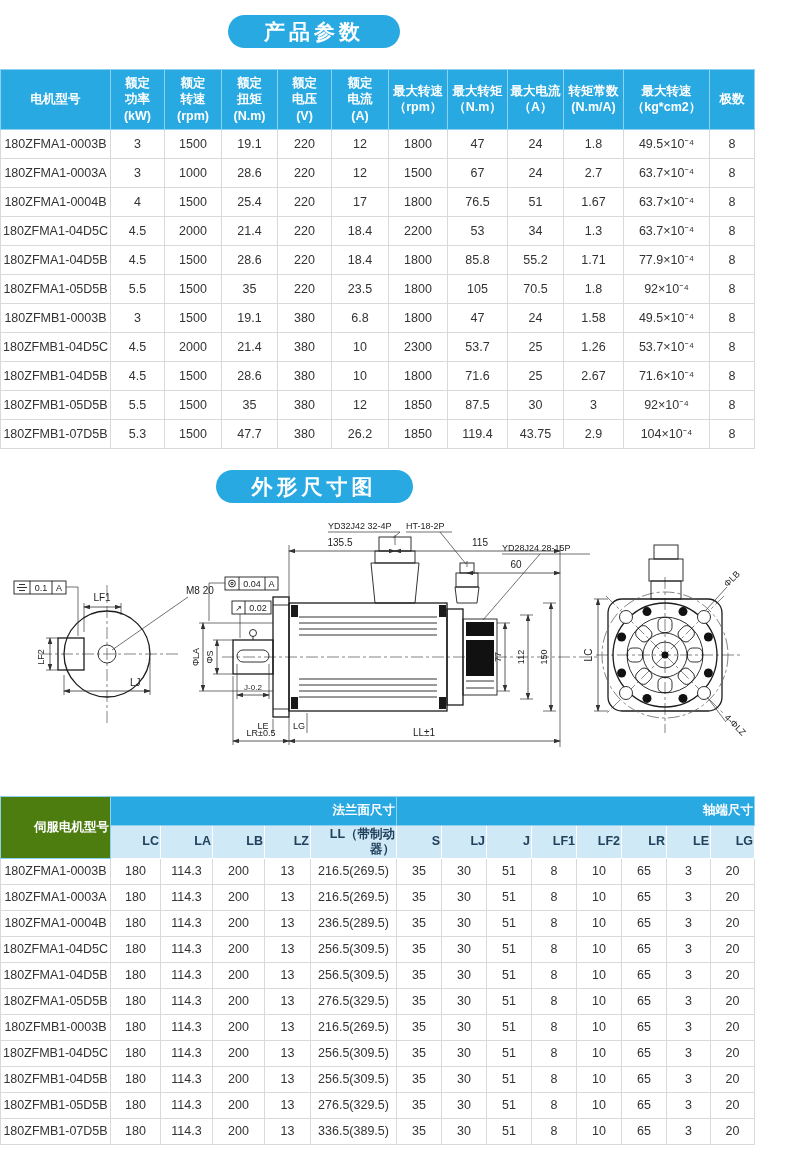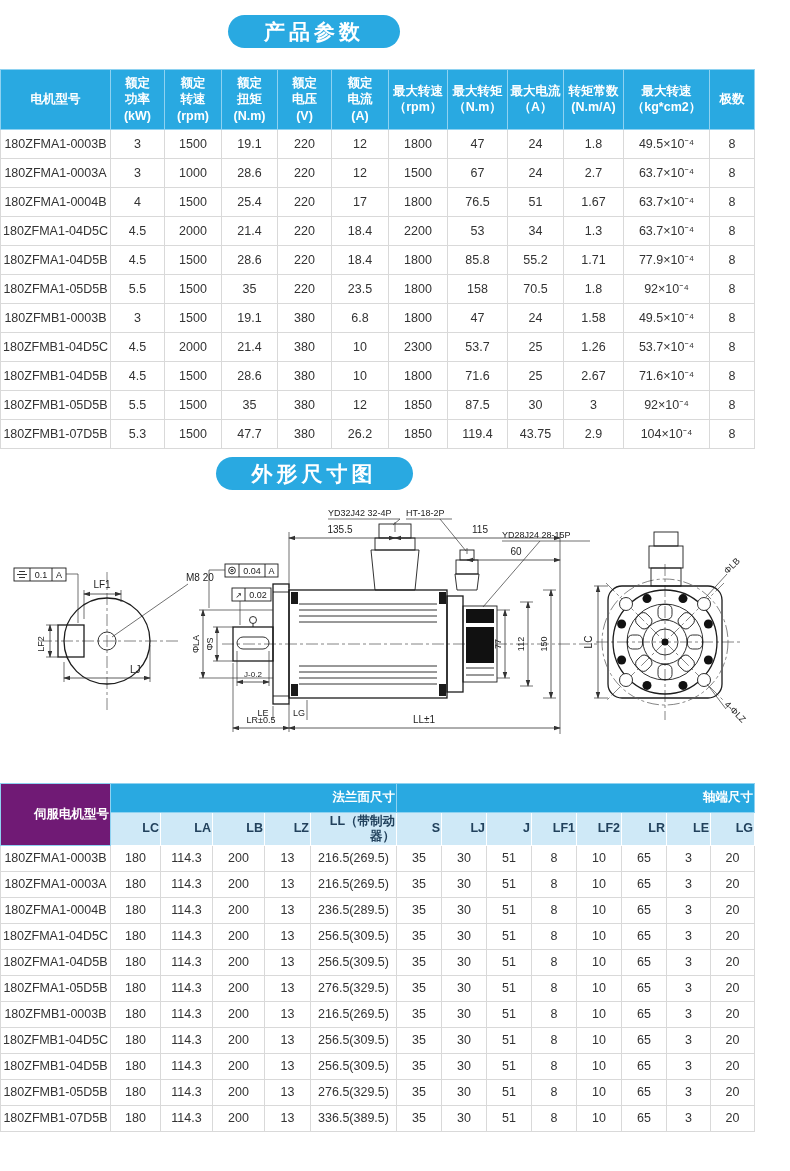--- a/index.html
+++ b/index.html
@@ -1,30 +1,30 @@
 <!DOCTYPE html>
 <html><head>
 <meta charset="utf-8">
 <style>
   html,body{margin:0;padding:0;background:#fff;}
   body{width:790px;font-family:"Liberation Sans",sans-serif;color:#333;}
   .page{width:628px;padding-top:15px;}
   .banner{width:-moz-fit-content;width:fit-content;margin:0 auto;background:#29a9e1;color:#fff;
           font-size:21px;font-weight:bold;letter-spacing:4px;padding:5px 36px;border-radius:19px;line-height:1.1;}
-  .banner.second{margin-top:8px;}
+  .banner.second{margin-top:21px;}
   table{border-collapse:collapse;width:754px;margin:21px auto 0;table-layout:fixed;border:1px solid #b9b9b9;}
   th,td{text-align:center;vertical-align:middle;overflow:hidden;}
   .spec th{background:#29a9e1;color:#fff;font-weight:bold;font-size:12.5px;line-height:1.3;
            padding:5px 1px;border:1px solid #8ed2f1;white-space:pre-line;}
   .spec td, .dims td{border:1px solid #d9d9d9;font-size:12.5px;color:#333;padding:0 2px;}
   .spec td{height:28px;}
   .dims td{height:25px;}
   .dims th{font-size:12.5px;line-height:1.2;text-align:right;}
   .dims th.group{background:#29a9e1;color:#fff;font-weight:bold;border:1px solid #8ed2f1;height:26px;}
-  .dims th.model{background:#701a75;color:#fff;font-weight:bold;border:1px solid #8ed2f1;}
+  .dims th.model{background:#4d7c0f;color:#fff;font-weight:bold;border:1px solid #8ed2f1;}
   .dims th.sub{background:#cfe9f7;color:#21415c;font-weight:bold;border:1px solid #ffffff;height:26px;}
   .drawing{width:760px;margin:16px auto 0;}
   svg text{font-family:"Liberation Sans",sans-serif;fill:#222;stroke:none;font-size:10px;}
   svg .lbl9{font-size:9px;}
   svg .lbl8{font-size:8px;}
   .cl{stroke:#666;stroke-width:0.8;stroke-dasharray:12 3 3 3;fill:none;}
   .out{stroke:#1c1c1c;stroke-width:1.3;fill:none;}
   .thin{stroke:#1c1c1c;stroke-width:0.9;fill:none;}
   .dim{stroke:#333;stroke-width:0.8;fill:none;}
   .ext{stroke:#333;stroke-width:0.7;fill:none;}
@@ -156,21 +156,21 @@
           <td>8</td>
         </tr>
         <tr>
           <td>180ZFMA1-05D5B</td>
           <td>5.5</td>
           <td>1500</td>
           <td>35</td>
           <td>220</td>
           <td>23.5</td>
           <td>1800</td>
-          <td>158</td>
+          <td>105</td>
           <td>70.5</td>
           <td>1.8</td>
           <td>92×10⁻⁴</td>
           <td>8</td>
         </tr>
         <tr>
           <td>180ZFMB1-0003B</td>
           <td>3</td>
           <td>1500</td>
           <td>19.1</td>

